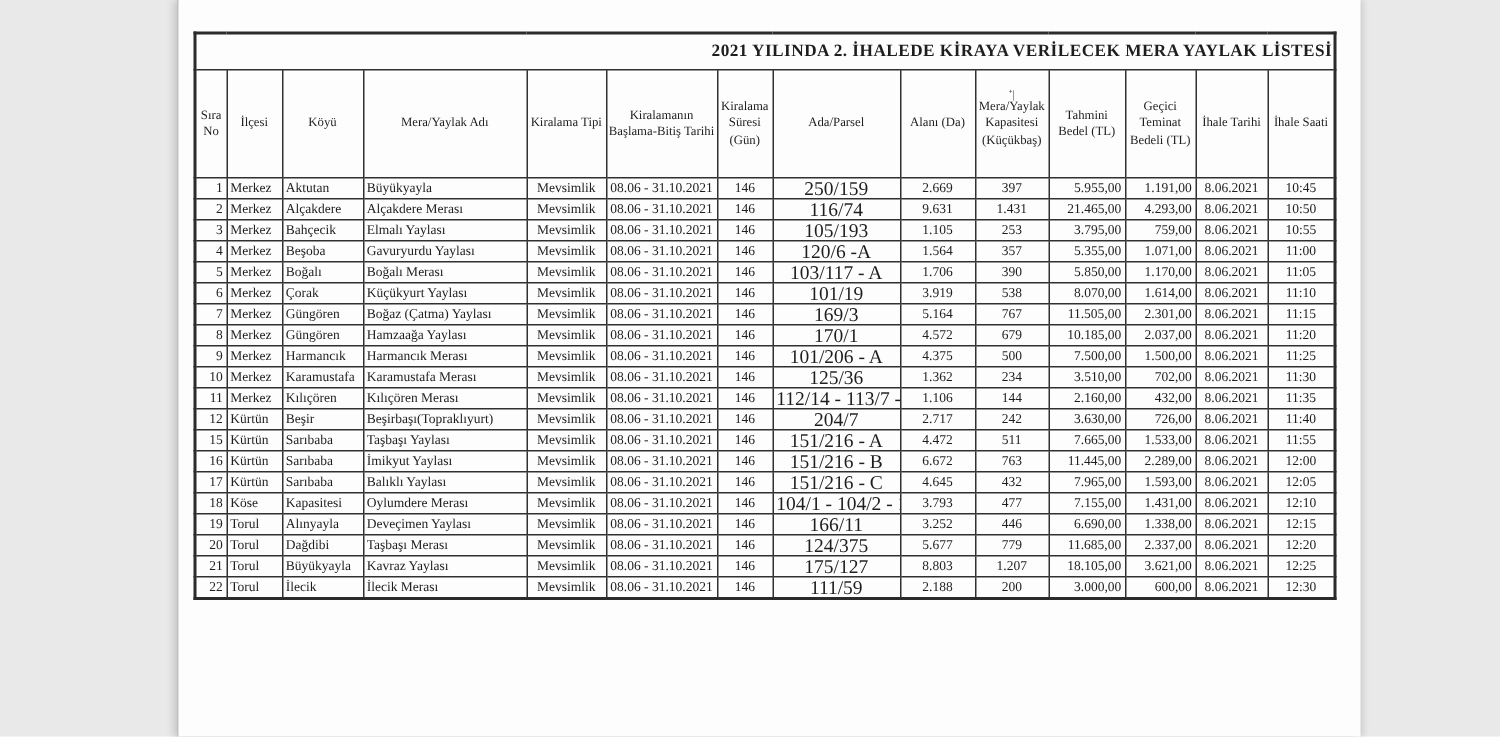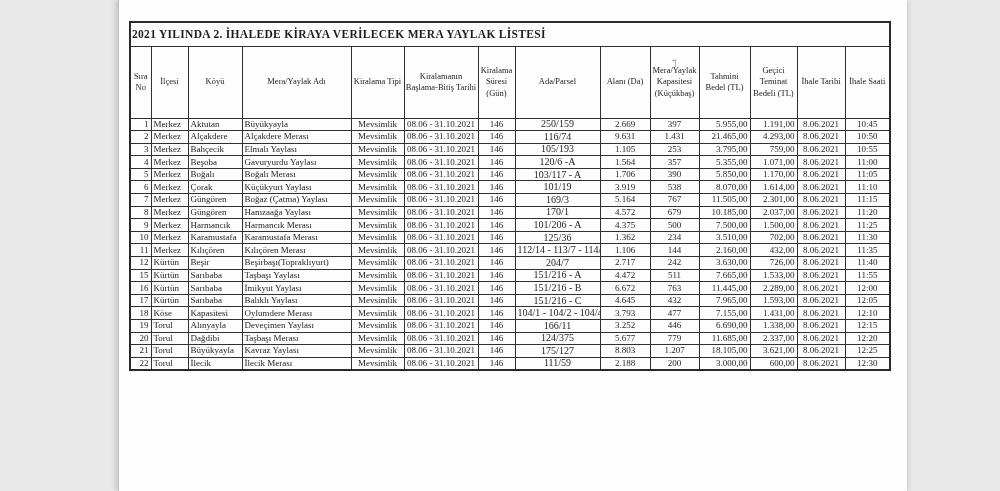--- a/index.html
+++ b/index.html
@@ -36,21 +36,21 @@
   }
   .doc-table th, .doc-table td {
     border: 1px solid #303030;
     overflow: hidden;
     box-sizing: border-box;
   }
   .title-cell {
     height: 24px;
     font-size: 11.5px;
     font-weight: bold;
-    text-align: left;
+    text-align: right;
     letter-spacing: 0.3px;
     white-space: nowrap;
   }
   .header-row th {
     height: 72px;
     font-size: 8.5px;
     font-weight: normal;
     text-align: center;
     vertical-align: middle;
     white-space: normal;
@@ -68,21 +68,21 @@
     line-height: 1;
   }
   tbody td {
     height: 12.6px;
     font-size: 9px;
     line-height: 1;
     padding: 0 2px;
     vertical-align: middle;
     white-space: nowrap;
   }
-  tbody td.c7 { font-size: 10px; }
+  tbody td.c7 { font-size: 13px; }
   .a-l { text-align: left; }
   .a-c { text-align: center; }
   .a-r { text-align: right; }
 </style>
 </head>
 <body>
 
 <div class="page">
   <table class="doc-table">
     <colgroup id="cols">

